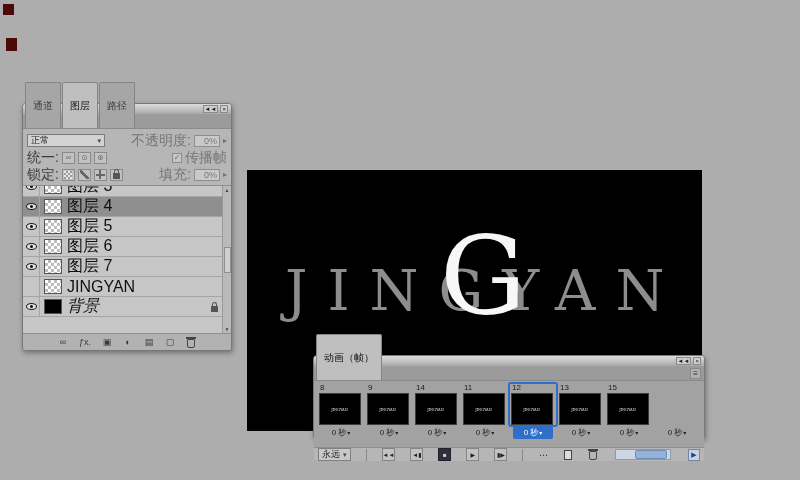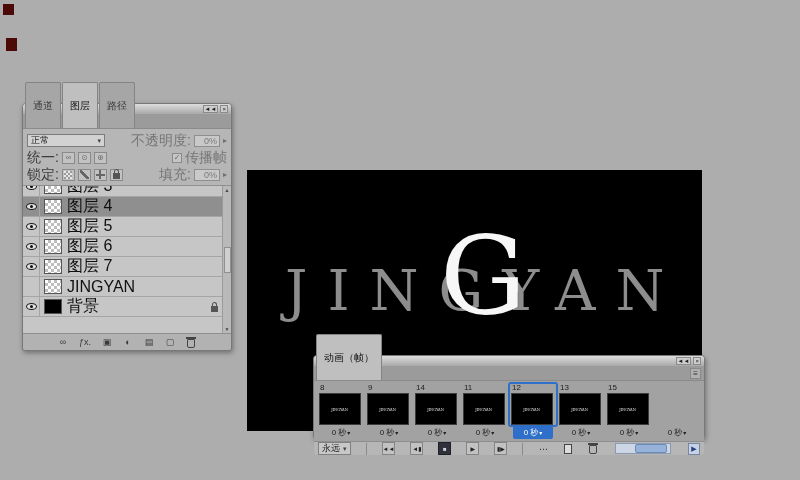--- a/index.html
+++ b/index.html
@@ -66,21 +66,21 @@
   .lrow.first{margin-top:-9px}
   .lrow.selected{background:#8f8f8f}
   .eye-cell{width:17px;height:100%;border-right:1px solid #a5a5a5;display:flex;align-items:center;
             justify-content:center;flex:none}
   .eye{width:11px;height:7px;border:1px solid #1b1b1b;border-radius:50%;position:relative;background:#e2e2e2}
   .eye::after{content:"";position:absolute;left:3px;top:1px;width:3px;height:3px;border-radius:50%;background:#111}
   .thumb{width:18px;height:15px;border:1px solid #555;margin:0 5px 0 4px;flex:none}
   .checker{background:repeating-conic-gradient(#bdbdbd 0% 25%,#fff 0% 50%);background-size:6px 6px}
   .thumb-black{background:#000}
   .lname{font-size:16px;color:#101010;white-space:nowrap}
-  .lname.italic{}
+  .lname.italic{font-style:italic}
   .row-lock{margin-left:auto;margin-right:4px}
   .vscroll{position:absolute;right:0;top:0;bottom:0;width:9px;border-left:1px solid #9a9a9a;background:#b9b9b9;
            display:flex;flex-direction:column;align-items:center;justify-content:space-between;padding:1px 0}
   .vs-arrow{font-size:5px;color:#444;line-height:6px}
   .vs-thumb{width:7px;height:26px;background:#cfcfcf;border:1px solid #8f8f8f}
 
   .bottombar{height:17px;background:#b2b2b2;border-top:1px solid #8f8f8f;border-radius:0 0 3px 3px;
              display:flex;align-items:center;justify-content:center;gap:11px;font-size:9px;color:#3a3a3a;flex:none}
   .bb-icon{display:inline-flex;align-items:center;justify-content:center;min-width:10px}
   .trash-icon{width:8px;height:9px;border:1px solid #444;border-radius:1px 1px 2px 2px;position:relative;
@@ -91,21 +91,21 @@
   
   .anim-panel{left:313px;top:355px;width:392px;height:84px}
   .frames{display:flex;background:#a2a2a2;padding:2px 3px 0;flex:none}
   .frame{width:48px;padding:0 2px 1px;position:relative}
   .fnum{font-size:8px;color:#1d1d1d;line-height:10px;padding-left:1px}
   .fthumb{width:42px;height:32px;background:#000;border:1px solid #3c3c3c;display:flex;align-items:center;
           justify-content:center;overflow:hidden}
   .fthumb span{color:#e9e9e9;font-family:"DejaVu Serif","Liberation Serif",serif;font-size:8px;
                transform:scale(.45);white-space:nowrap}
   .frame.selected{outline:2px solid #2e6fc9;outline-offset:-1px;border-radius:2px}
-  .delays{display:flex;background:#a2a2a2;padding:0 3px 2px;border-bottom:1px solid #8d8d8d;flex:none}
+  .delays{display:flex;background:#a2a2a2;padding:0 3px 8px;border-bottom:1px solid #8d8d8d;flex:none}
   .delay{width:48px;font-size:8px;color:#1d1d1d;text-align:center;padding:1px 0;display:flex;
          align-items:center;justify-content:center;gap:1px}
   .delay .dd{font-size:6px;color:inherit}
   .delay.selected{background:#2e6fc9;color:#fff;border-radius:2px;margin:0 4px;width:40px}
   .anim-controls{height:18px;display:flex;align-items:center;gap:15px;padding:0 4px;background:#b6b6b6;
                  border-radius:0 0 3px 3px;flex:1}
   .loop{display:flex;align-items:center;gap:3px;font-size:9px;color:#1c1c1c;border:1px solid #808080;
         background:#c8c8c8;height:13px;padding:0 3px;white-space:nowrap}
   .divider{width:1px;height:12px;background:#8a8a8a}
   .t-btn{min-width:13px;height:13px;border:1px solid #858585;background:#c2c2c2;font-size:6px;

